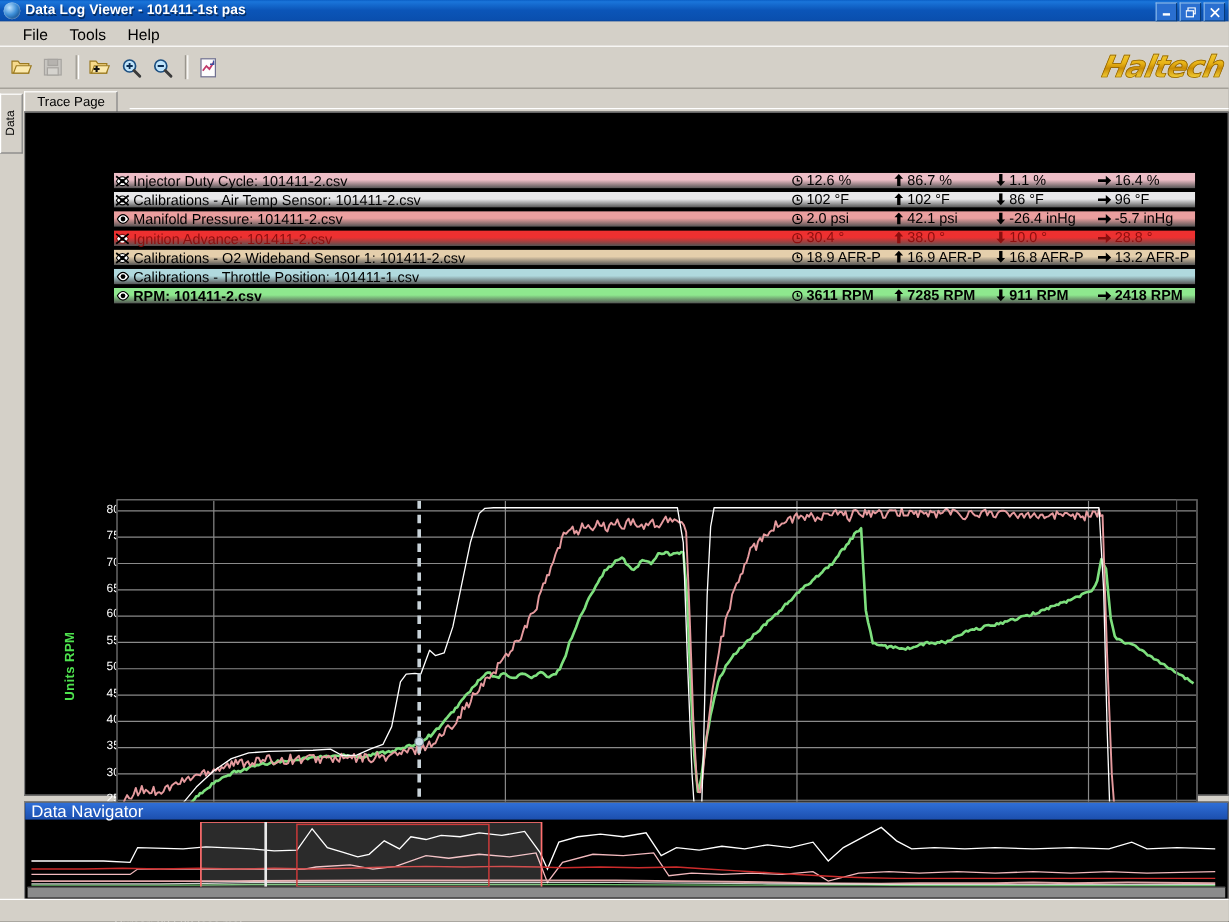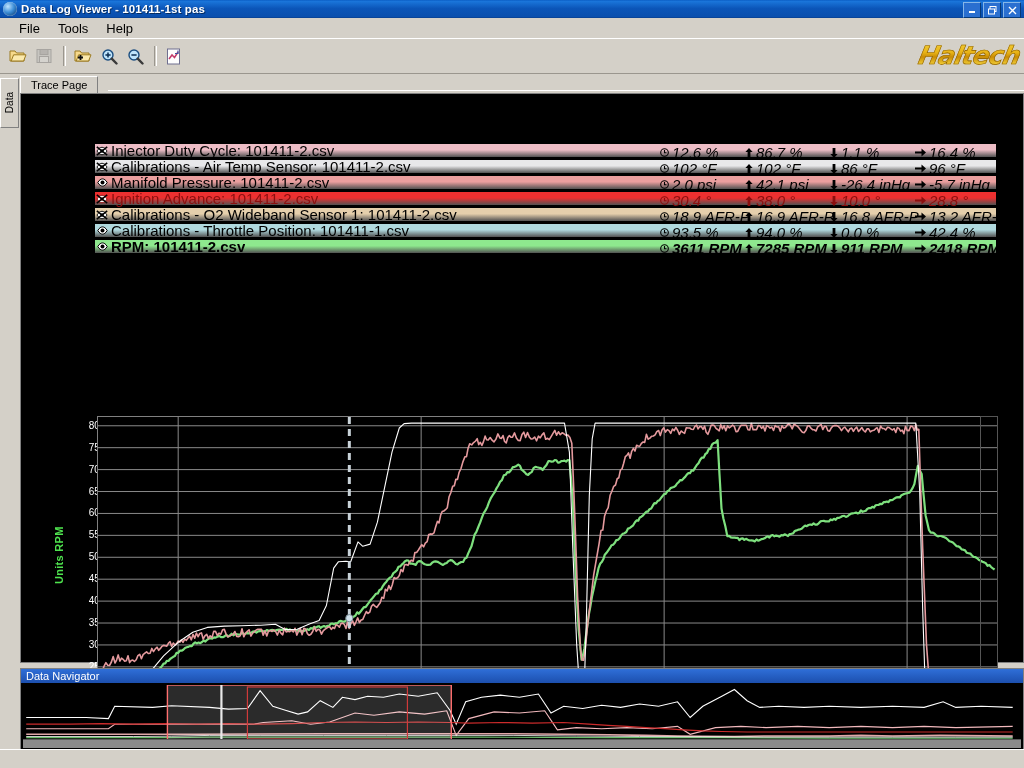--- a/index.html
+++ b/index.html
@@ -65,24 +65,24 @@
   .tabrest{position:absolute;left:88px;top:14px;width:916px;height:4px;
     border-top:1px solid #ffffff;}
 
   
   .panel{position:absolute;left:20px;top:93px;width:1004px;height:570px;
     background:#000000;border:1px solid #808080;box-sizing:border-box;}
 
   
   .legend{position:absolute;left:73px;top:49px;width:903px;}
   .lrow{position:relative;height:15px;margin-bottom:1px;display:flex;align-items:center;
-    border:1px solid #000;box-sizing:border-box;font-size:15px;color:#000;}
+    border:1px solid #000;box-sizing:border-box;font-size:12px;color:#000;}
   .lrow .eye{width:14px;height:13px;display:flex;align-items:center;justify-content:center;flex:none;}
   .lrow .lname{flex:none;padding-left:2px;white-space:nowrap;overflow:hidden;}
-  .lrow .vals{position:absolute;left:565px;top:0;height:100%;display:flex;align-items:flex-start;font-style:italic;}
+  .lrow .vals{position:absolute;left:565px;top:0;height:100%;display:flex;align-items:flex-end;}
   .lrow .v{width:85px;display:flex;align-items:center;gap:3px;white-space:nowrap;}
   .lrow.sel{font-weight:bold;}
   .ic{flex:none;}
 
   
   .plotwrap{position:absolute;left:0;top:160px;width:1004px;height:410px;}
   .ylabel{position:absolute;left:32px;top:330px;transform:rotate(-90deg);transform-origin:0 0;
     color:#4ee24e;font-size:11px;font-weight:bold;letter-spacing:.3px;white-space:nowrap;}
   .yticks{position:absolute;left:40px;top:160px;width:50px;height:330px;}
   .ytick{position:absolute;right:0;color:#ffffff;font-size:10px;text-align:right;
@@ -95,21 +95,21 @@
   .cursorlbl{position:absolute;left:74px;top:511px;color:#ffffff;font-size:10px;}
   .hscroll{position:absolute;left:76px;top:484px;width:901px;height:11px;background:#606060;
     border-top:1px solid #303030;border-bottom:1px solid #303030;}
   .vstrip{position:absolute;left:959px;top:162px;width:18px;height:322px;
     border:1px solid #555;box-sizing:border-box;pointer-events:none;}
 
   
   .navpanel{position:absolute;left:20px;top:668px;width:1004px;height:82px;
     background:#000;border:1px solid #808080;box-sizing:border-box;}
   .navtitle{height:14px;background:linear-gradient(to bottom,#2f6fd8,#1c4fae);
-    color:#fff;font-size:11px;padding-left:5px;display:flex;align-items:center;}
+    color:#fff;font-size:14px;padding-left:5px;display:flex;align-items:center;}
   .navbody{position:absolute;left:2px;top:16px;right:2px;bottom:10px;background:#000;overflow:hidden;}
   .navbody svg{display:block;}
   .navscroll{position:absolute;left:2px;right:2px;bottom:1px;height:8px;background:#8b8b8b;
     border-top:1px solid #5a5a5a;}
   .statusbar{position:absolute;left:0;bottom:0;width:1024px;height:18px;background:#d4d0c8;
     border-top:1px solid #ffffff;}
 </style>
 </head>
 <body>
 
@@ -390,47 +390,20 @@
           </span>
         </div>
         <div class="lrow" style="background: linear-gradient(rgb(176, 217, 222) 0%, rgb(176, 217, 222) 45%, rgba(255, 255, 255, 0.32) 100%); color: rgb(0, 0, 0);">
           <span class="eye">
             <svg width="11" height="9" viewBox="0 0 11 9">
               <path d="M.8 4.5C2.3 1.9 3.9.9 5.5.9S8.7 1.9 10.2 4.5C8.7 7.1 7.1 8.1 5.5 8.1S2.3 7.1.8 4.5z" fill="#fff" stroke="#000000" stroke-width="1"></path>
               <circle cx="5.5" cy="4.5" r="2" fill="#000000"></circle>
             </svg>
           </span>
           <span class="lname">Calibrations - Throttle Position: 101411-1.csv</span>
-          <span class="vals">
-            <span class="v">
-              <svg class="ic" width="9" height="9" viewBox="0 0 9 9">
-                <circle cx="4.5" cy="4.5" r="3.8" fill="none" stroke="#000000" stroke-width="1.1"></circle>
-                <path d="M4.5 2.1v2.6h2" stroke="#000000" stroke-width="1.1" fill="none"></path>
-              </svg>
-              <b style="font-weight:inherit">93.5 %</b>
-            </span>
-            <span class="v">
-              <svg class="ic" width="8" height="10" viewBox="0 0 8 10">
-                <path d="M4 0 L7.6 4 H5.4 V10 H2.6 V4 H.4 Z" fill="#000000"></path>
-              </svg>
-              <b style="font-weight:inherit">94.0 %</b>
-            </span>
-            <span class="v">
-              <svg class="ic" width="8" height="10" viewBox="0 0 8 10">
-                <path d="M4 10 L7.6 6 H5.4 V0 H2.6 V6 H.4 Z" fill="#000000"></path>
-              </svg>
-              <b style="font-weight:inherit">0.0 %</b>
-            </span>
-            <span class="v">
-              <svg class="ic" width="11" height="9" viewBox="0 0 11 9">
-                <path d="M11 4.5 L6.5 8.6 V5.6 H0 V3.4 H6.5 V.4 Z" fill="#000000"></path>
-              </svg>
-              <b style="font-weight:inherit">42.4 %</b>
-            </span>
-          </span>
         </div>
         <div class="lrow sel" style="background: linear-gradient(rgb(142, 232, 142) 0%, rgb(142, 232, 142) 45%, rgba(255, 255, 255, 0.32) 100%); color: rgb(0, 0, 0);">
           <span class="eye">
             <svg width="11" height="9" viewBox="0 0 11 9">
               <path d="M.8 4.5C2.3 1.9 3.9.9 5.5.9S8.7 1.9 10.2 4.5C8.7 7.1 7.1 8.1 5.5 8.1S2.3 7.1.8 4.5z" fill="#fff" stroke="#000000" stroke-width="1"></path>
               <circle cx="5.5" cy="4.5" r="2" fill="#000000"></circle>
             </svg>
           </span>
           <span class="lname">RPM: 101411-2.csv</span>
           <span class="vals">

